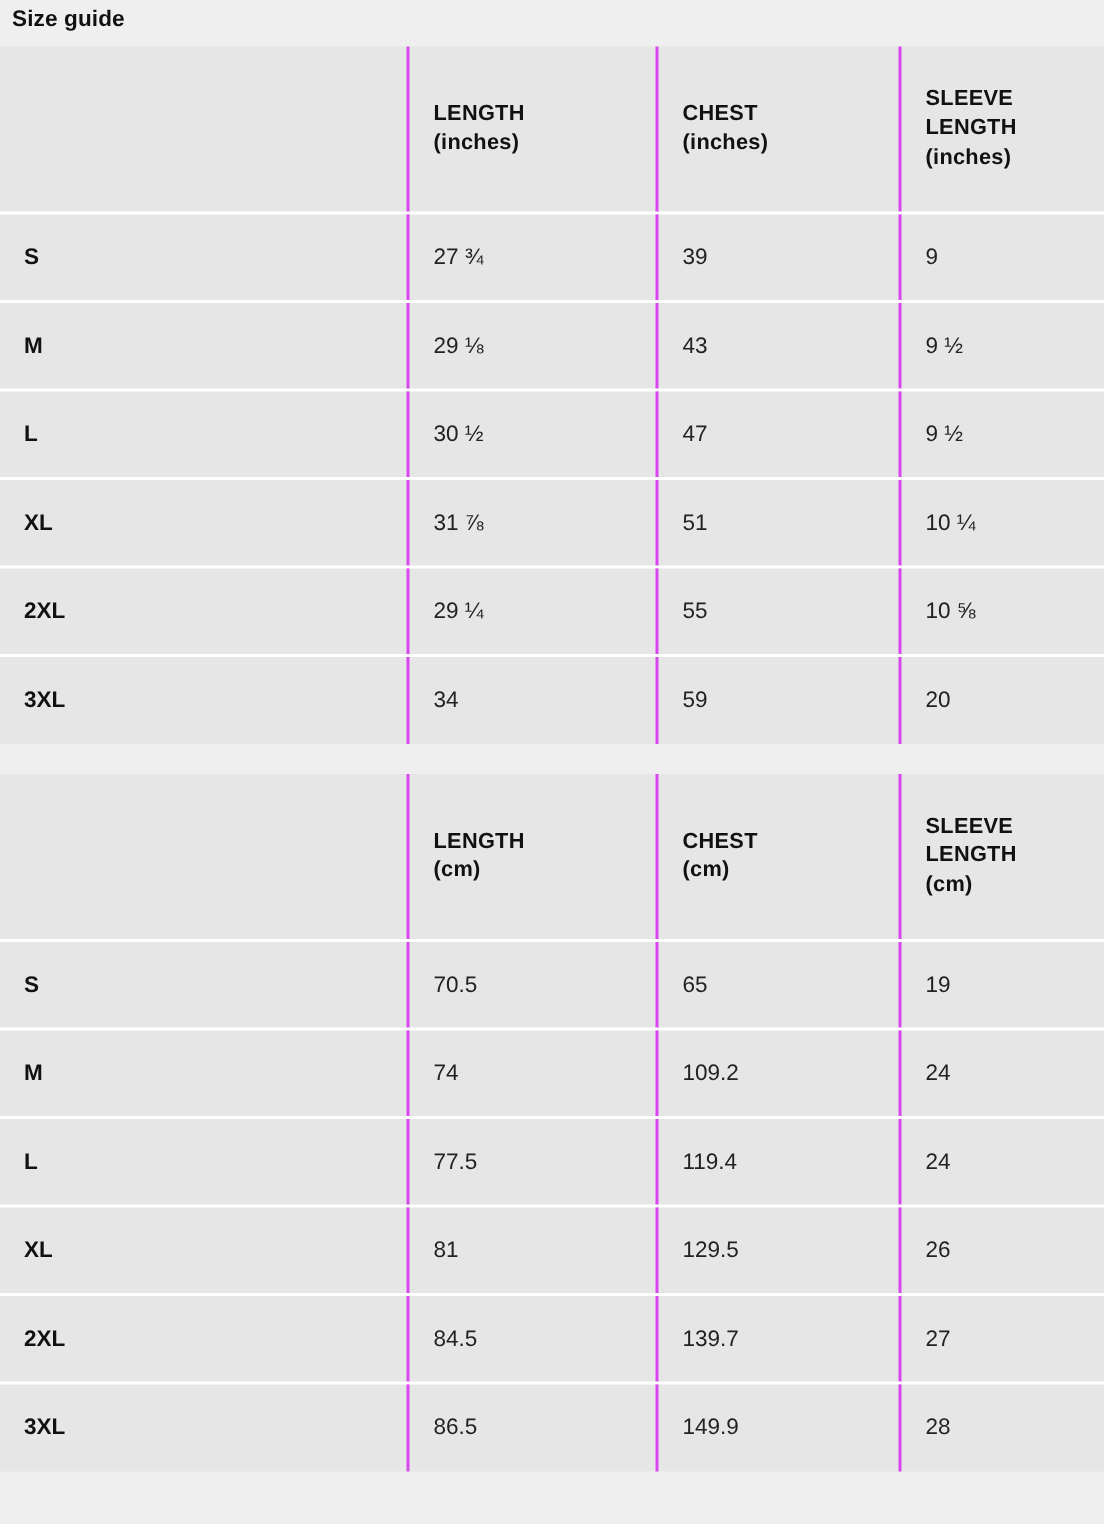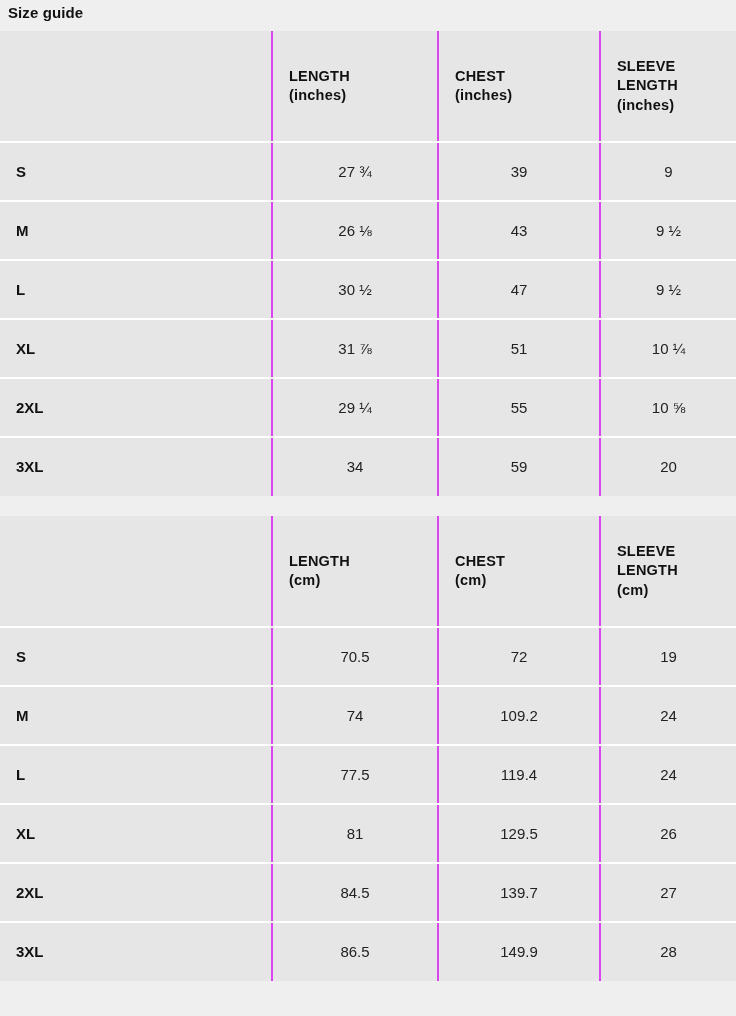--- a/index.html
+++ b/index.html
@@ -66,21 +66,20 @@
     font-weight: bold;
   }
   table.size-table tbody th.row-head {
     font-weight: bold;
     color: #111111;
     font-size: 15px;
   }
   table.size-table tbody td {
     color: #222222;
     font-weight: normal;
-    text-align: center;
   }
   table.size-table tbody tr {
     height: 59px;
   }
   table.size-table tbody tr:last-child td,
   table.size-table tbody tr:last-child th {
     border-bottom: none;
   }
   .table-gap {
     height: 20px;
@@ -124,21 +123,21 @@
       </thead>
       <tbody>
         <tr>
           <th class="row-head">S</th>
           <td>27 ¾</td>
           <td>39</td>
           <td>9</td>
         </tr>
         <tr>
           <th class="row-head">M</th>
-          <td>26 ⅛</td>
+          <td>29 ⅛</td>
           <td>43</td>
           <td>9 ½</td>
         </tr>
         <tr>
           <th class="row-head">L</th>
           <td>30 ½</td>
           <td>47</td>
           <td>9 ½</td>
         </tr>
         <tr>
@@ -190,21 +189,21 @@
           <th>
             <span>SLEEVE LENGTH</span>
             <span class="unit">(cm)</span>
           </th>
         </tr>
       </thead>
       <tbody>
         <tr>
           <th class="row-head">S</th>
           <td>70.5</td>
-          <td>72</td>
+          <td>65</td>
           <td>19</td>
         </tr>
         <tr>
           <th class="row-head">M</th>
           <td>74</td>
           <td>109.2</td>
           <td>24</td>
         </tr>
         <tr>
           <th class="row-head">L</th>

